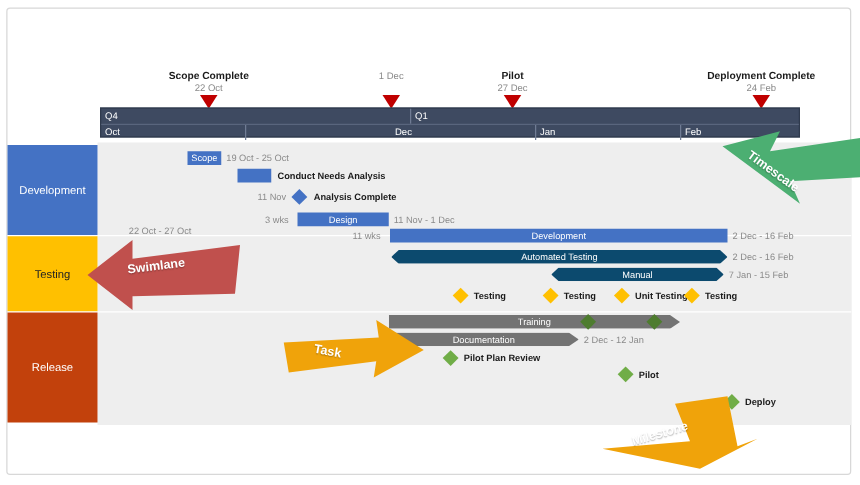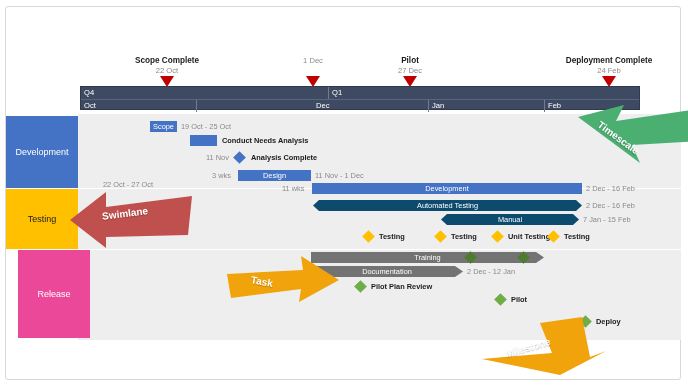--- a/index.html
+++ b/index.html
@@ -22,21 +22,21 @@
   .ts-cell{border-right:1px solid #707c94;}
   .ts-cell span{position:absolute;left:3px;top:1px;font-size:7.6px;color:#ffffff;line-height:10px;white-space:nowrap;}
 
   
   .lane-col{position:absolute;left:6px;width:72px;box-sizing:border-box;}
   .lane-box{position:absolute;left:0;width:72px;box-sizing:border-box;display:flex;align-items:center;justify-content:center;}
   .lane-box span{font-size:9px;color:#ffffff;font-weight:normal;}
   .lane-dev{background:#4472c4;}
   .lane-test{background:#ffc000;}
   .lane-test span{color:#222222;}
-  .lane-rel{background:#ec4899;margin-left:12px;}
+  .lane-rel{background:#c2410c;}
 
   
   .body-bg{position:absolute;left:78px;top:114px;width:603px;height:226px;background:#eeeeee;}
   .lane-sep{position:absolute;left:78px;width:603px;height:1px;background:#ffffff;}
 
   
   .bar{position:absolute;height:11px;display:flex;align-items:center;justify-content:center;box-sizing:border-box;}
   .bar span{font-size:7.4px;font-weight:normal;color:#ffffff;white-space:nowrap;}
   .bar.blue{background:#4472c4;}
   .bar.sum-amber{background:#0c4a6e;clip-path:polygon(6px 0,calc(100% - 6px) 0,100% 50%,calc(100% - 6px) 100%,6px 100%,0 50%);}

